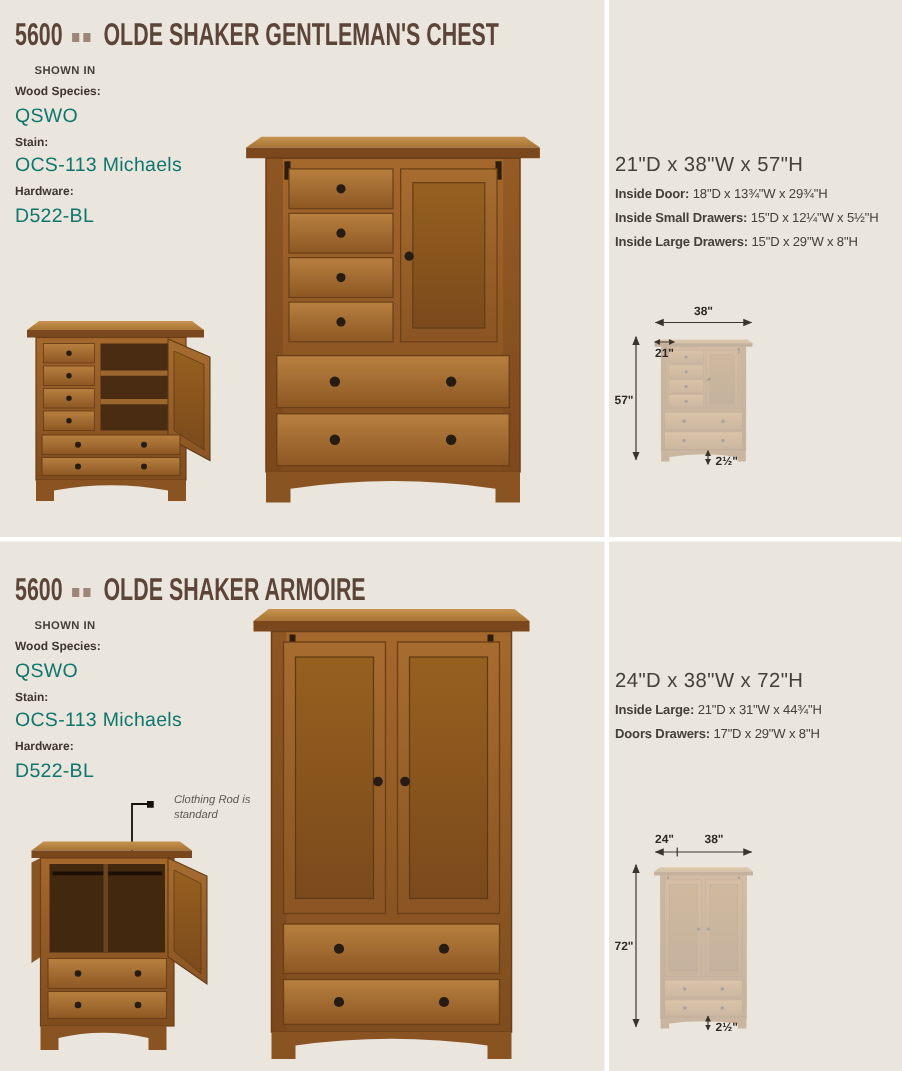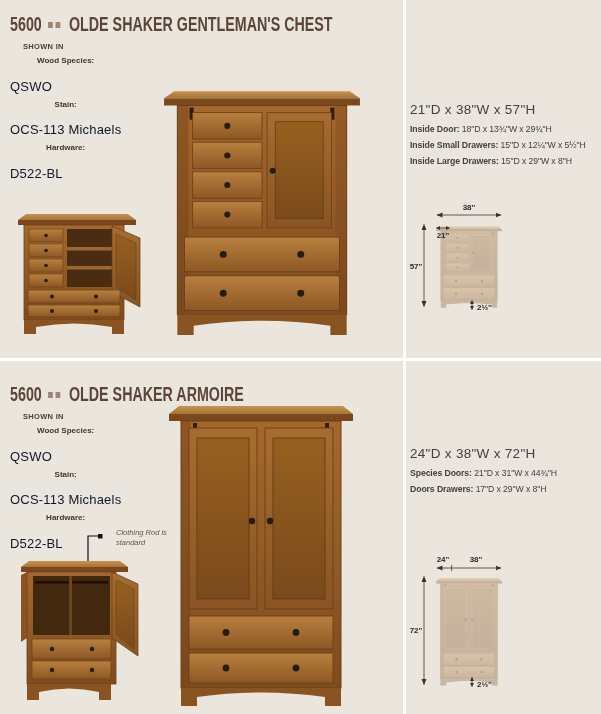--- a/index.html
+++ b/index.html
@@ -17,22 +17,22 @@
   .title-row{
     display:flex;align-items:center;white-space:nowrap;
     font-weight:700;font-size:21px;color:#5c4538;letter-spacing:0;
     transform:scaleX(.68);transform-origin:0 50%;
   }
   .title-row .model{margin-right:9px;}
   .squares{display:flex;align-items:center;margin-right:9px;margin-top:2px;}
   .squares i{display:block;width:7px;height:6px;background:#9d8677;margin-right:4px;}
   
   .shown-in{font-size:7.5px;font-weight:700;color:#474038;letter-spacing:.3px;line-height:1.2;margin-left:13px;}
-  .spec-label{font-size:8px;font-weight:700;color:#3f372f;line-height:1.2;margin-top:5px;text-align:center;}
-  .spec-value{font-size:13px;color:#0f172a;line-height:1.15;letter-spacing:.2px;margin-top:14px;}
+  .spec-label{font-size:8px;font-weight:700;color:#3f372f;line-height:1.2;margin-top:5px;}
+  .spec-value{font-size:13px;color:#0f766e;line-height:1.15;letter-spacing:.2px;margin-top:4px;}
   
   .dims{width:190px;}
   .dims .overall{font-size:13.5px;color:#45403a;letter-spacing:.3px;line-height:1.15;}
   .dims .dim-line{font-size:8.7px;color:#45403a;line-height:1.2;margin-top:6px;letter-spacing:-0.1px;}
   .dims .dim-line b{font-weight:700;}
   
   .photo{pointer-events:none;}
   
   .annotation-text{
     width:66px;font-size:7.5px;font-style:italic;color:#5d564c;line-height:1.3;padding-left:12px;
@@ -276,21 +276,21 @@
 <svg class="abs photo" style="left:20px;top:556px;" width="120" height="146" viewBox="0 0 120 146">
   <use href="#sym-armoire-open" x="0" y="0" width="120" height="146"></use>
 </svg>
 
 <svg class="abs photo" style="left:166px;top:397px;" width="190" height="310" viewBox="0 0 190 310">
   <use href="#sym-armoire" x="0" y="0" width="190" height="310"></use>
 </svg>
 
 <div class="abs dims" style="left:410px;top:446px;">
   <div class="overall">24"D x 38"W x 72"H</div>
-  <div class="dim-line"><b>Species Doors:</b> <span>21"D x 31"W x 44¾"H</span></div>
+  <div class="dim-line"><b>Inside Large:</b> <span>21"D x 31"W x 44¾"H</span></div>
   <div class="dim-line"><b>Doors Drawers:</b> <span>17"D x 29"W x 8"H</span></div>
 </div>
 
 <svg class="abs" style="left:408px;top:549px;" width="175" height="152" viewBox="0 0 175 152">
   <g opacity="0.33">
       <use href="#sym-armoire" x="27" y="26" width="68" height="111"></use>
     </g>
   <g stroke="#3b342c" stroke-width="0.8" fill="none">
     <line x1="29" y1="19" x2="93" y2="19" marker-start="url(#mArr)" marker-end="url(#mArr)"></line>
     <line x1="43.5" y1="16" x2="43.5" y2="22"></line>

